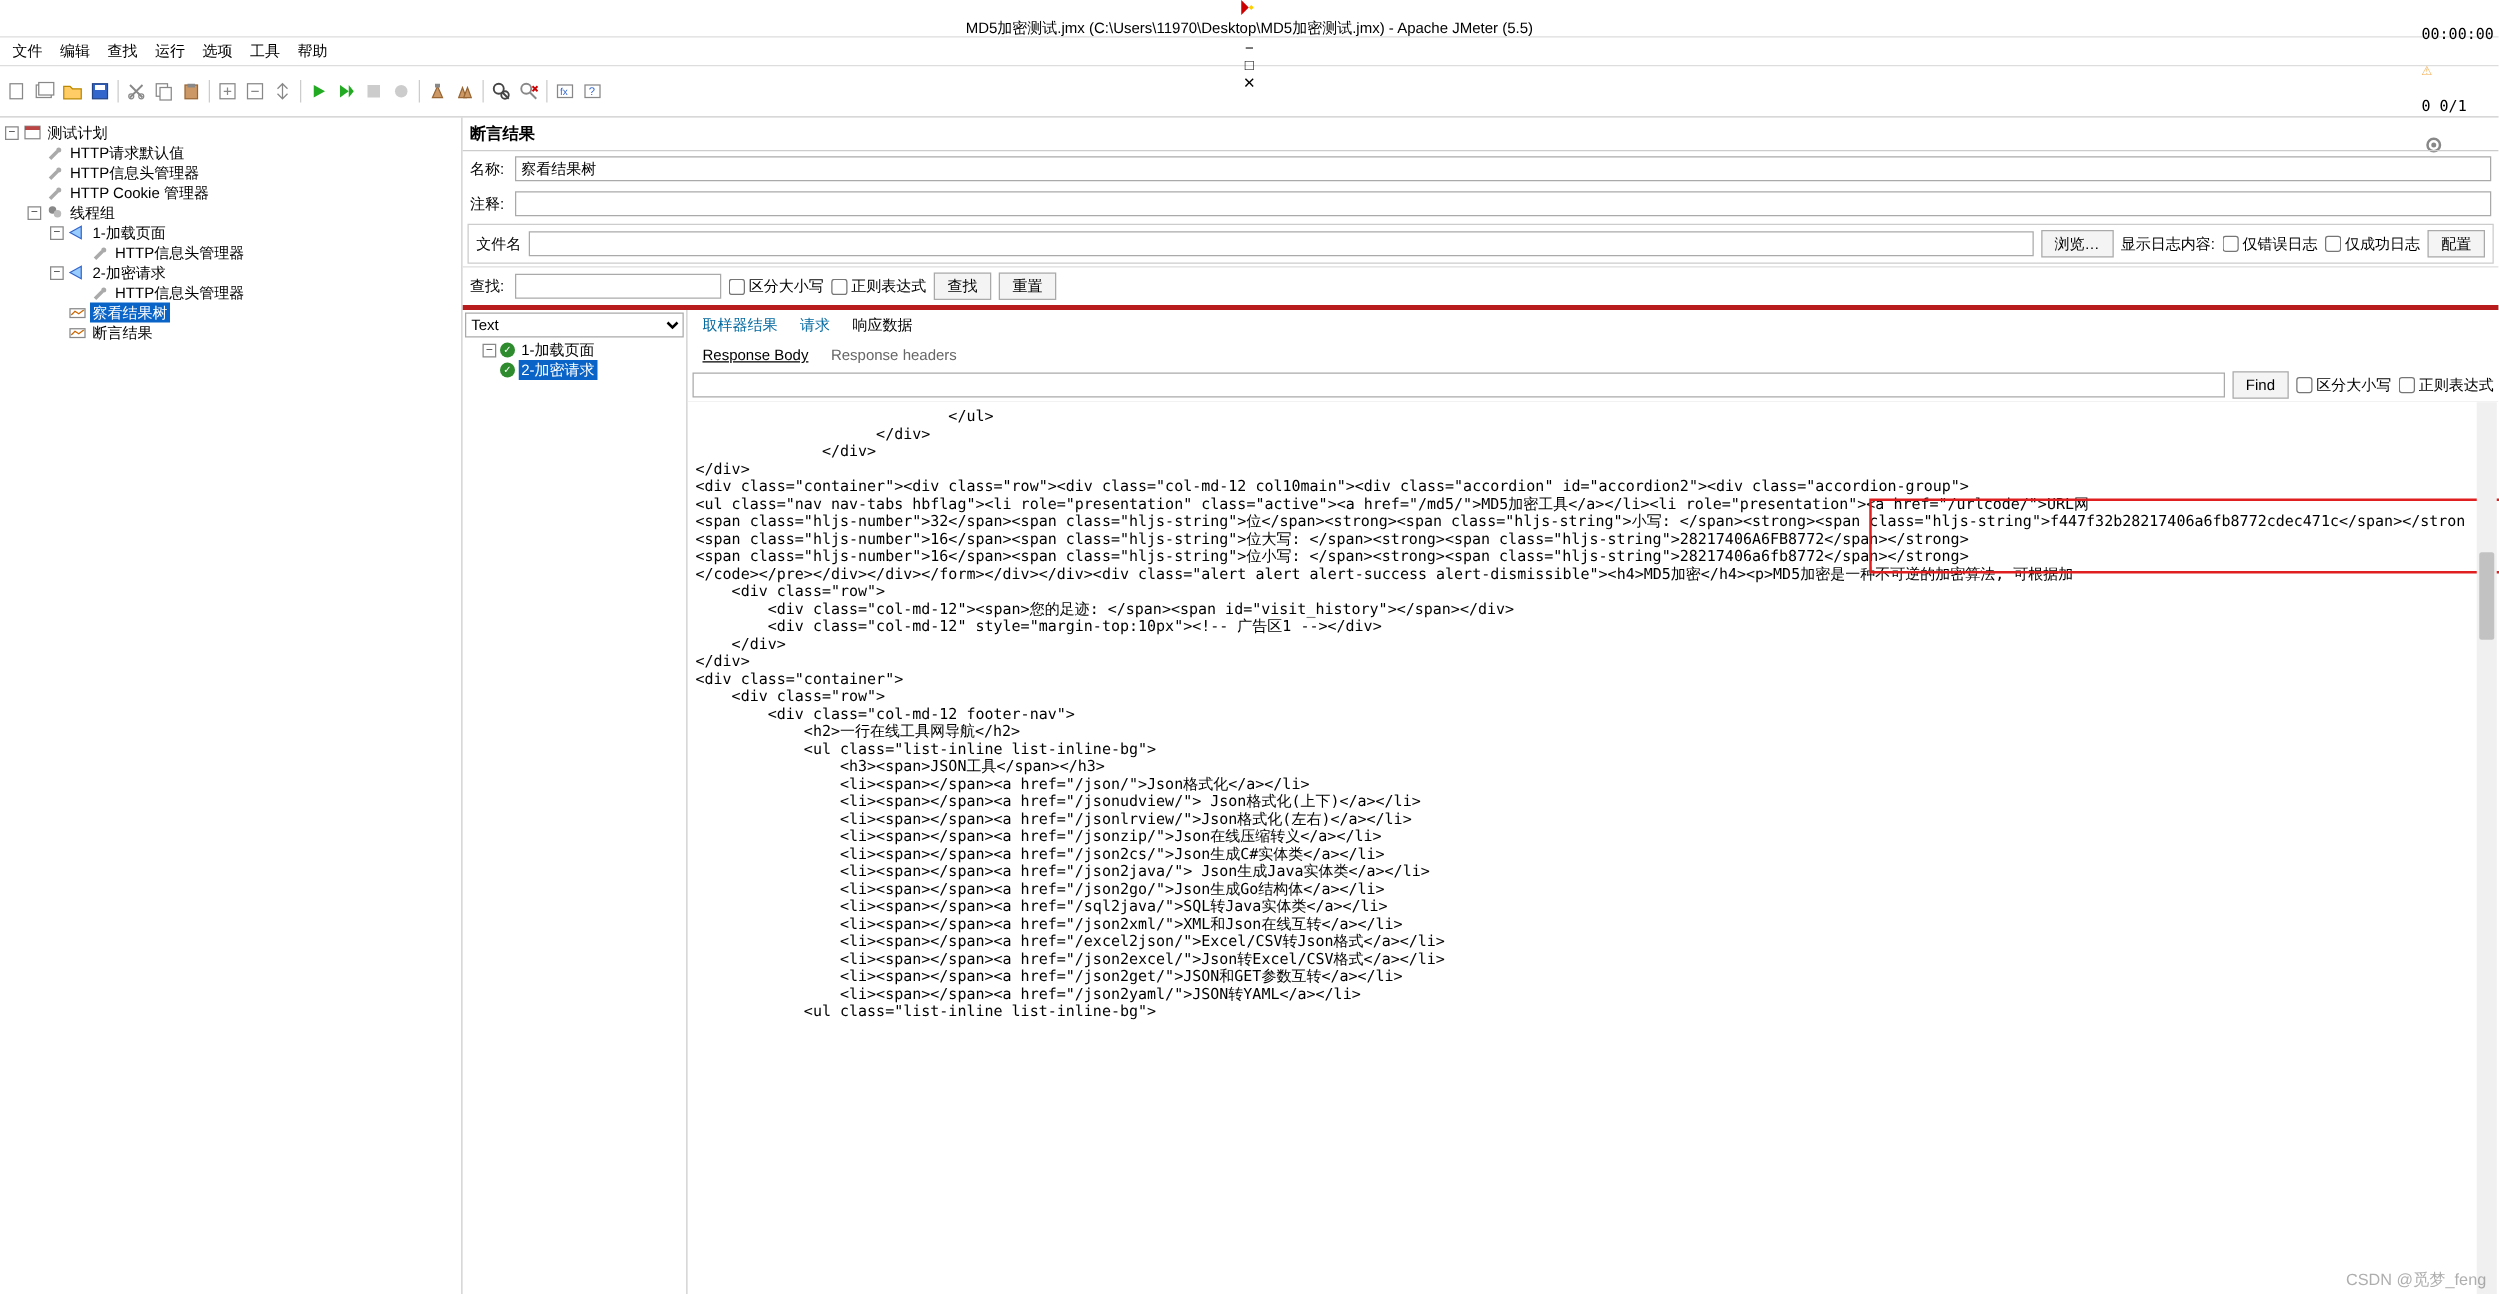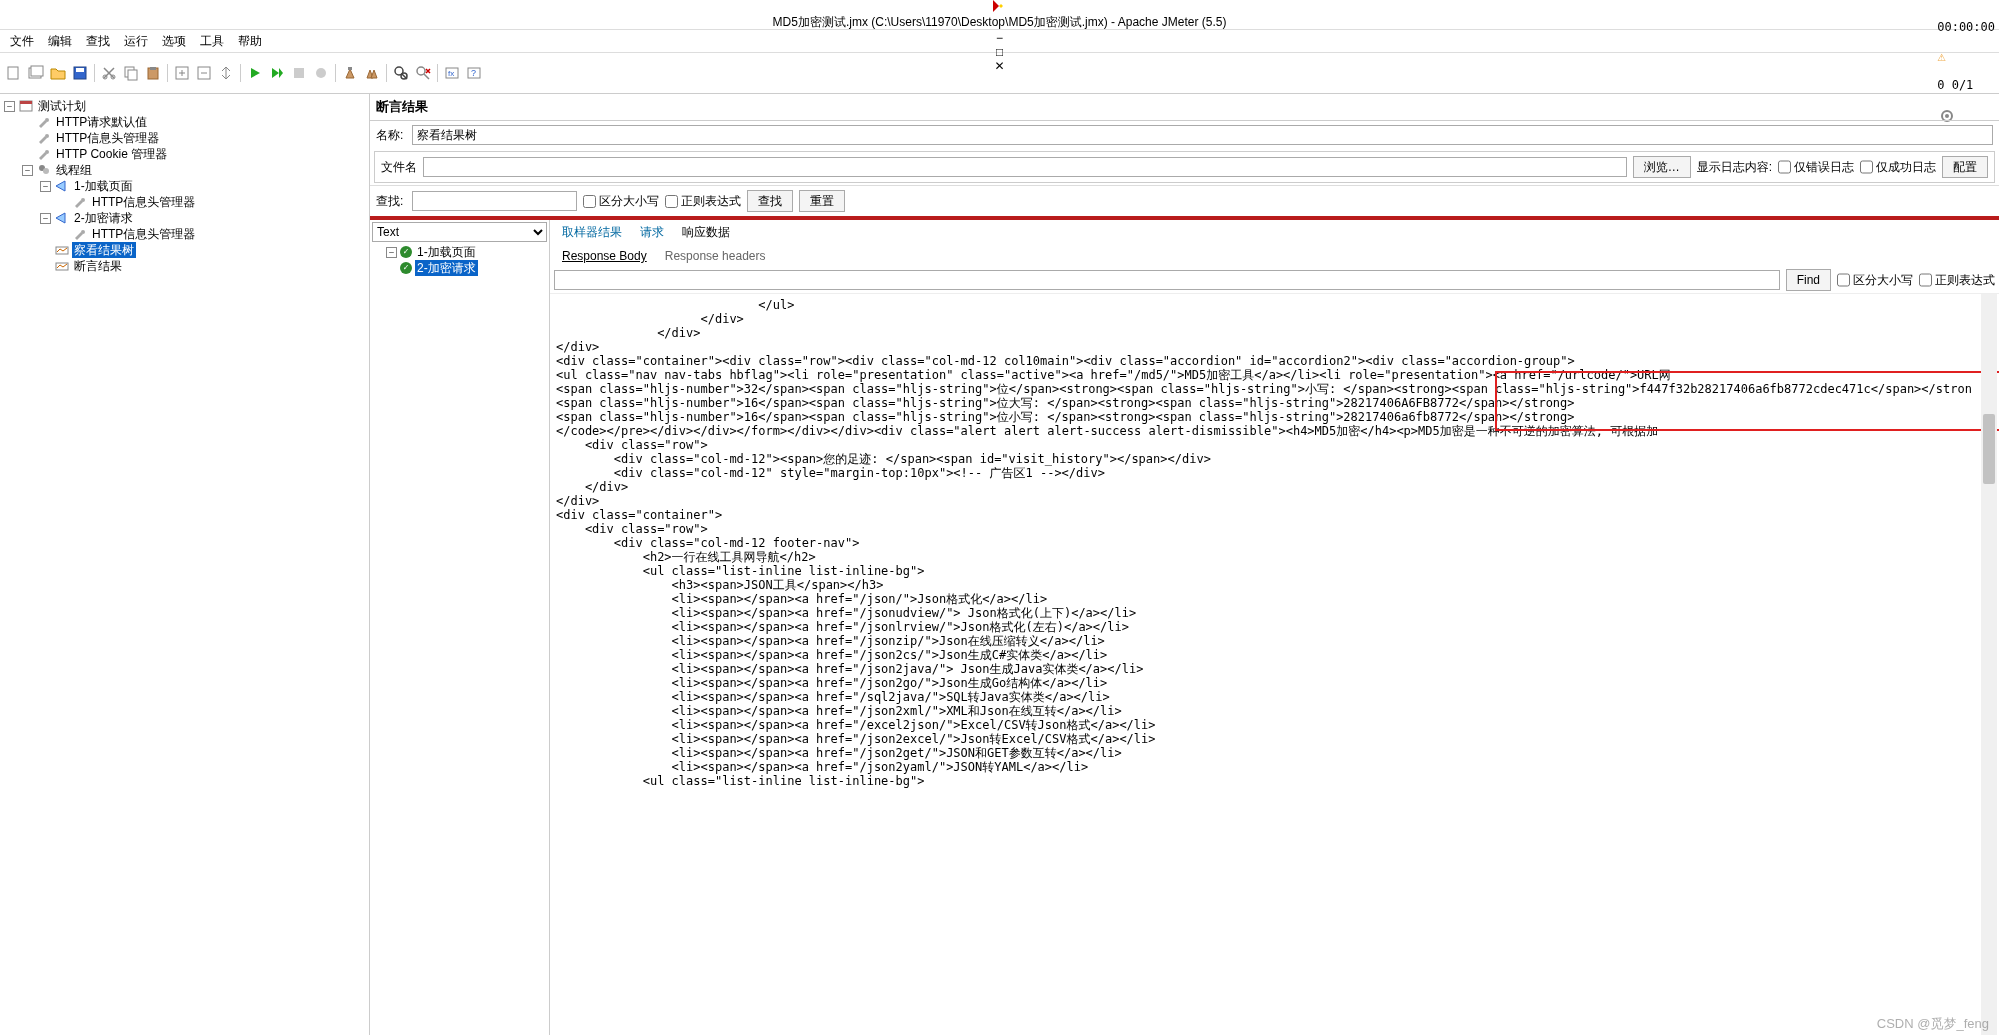--- a/index.html
+++ b/index.html
@@ -346,20 +346,24 @@
       </ul>
     </div>
   </div>
 
   <div class="content">
     <div class="section-title">断言结果</div>
     <div class="form-row">
       <label>名称:</label>
       <input type="text" value="察看结果树" style="">
     </div>
+    <div class="form-row">
+      <label>注释:</label>
+      <input type="text" value="" style="">
+    </div>
     <div class="form-box">
       <div class="file-row">
         <label>文件名</label>
         <input type="text" value="" style="">
         <button class="btn">浏览…</button>
         <span>显示日志内容:</span>
         <label class="chk">
             <input type="checkbox" style="">
             <span>仅错误日志</span>
           </label>

